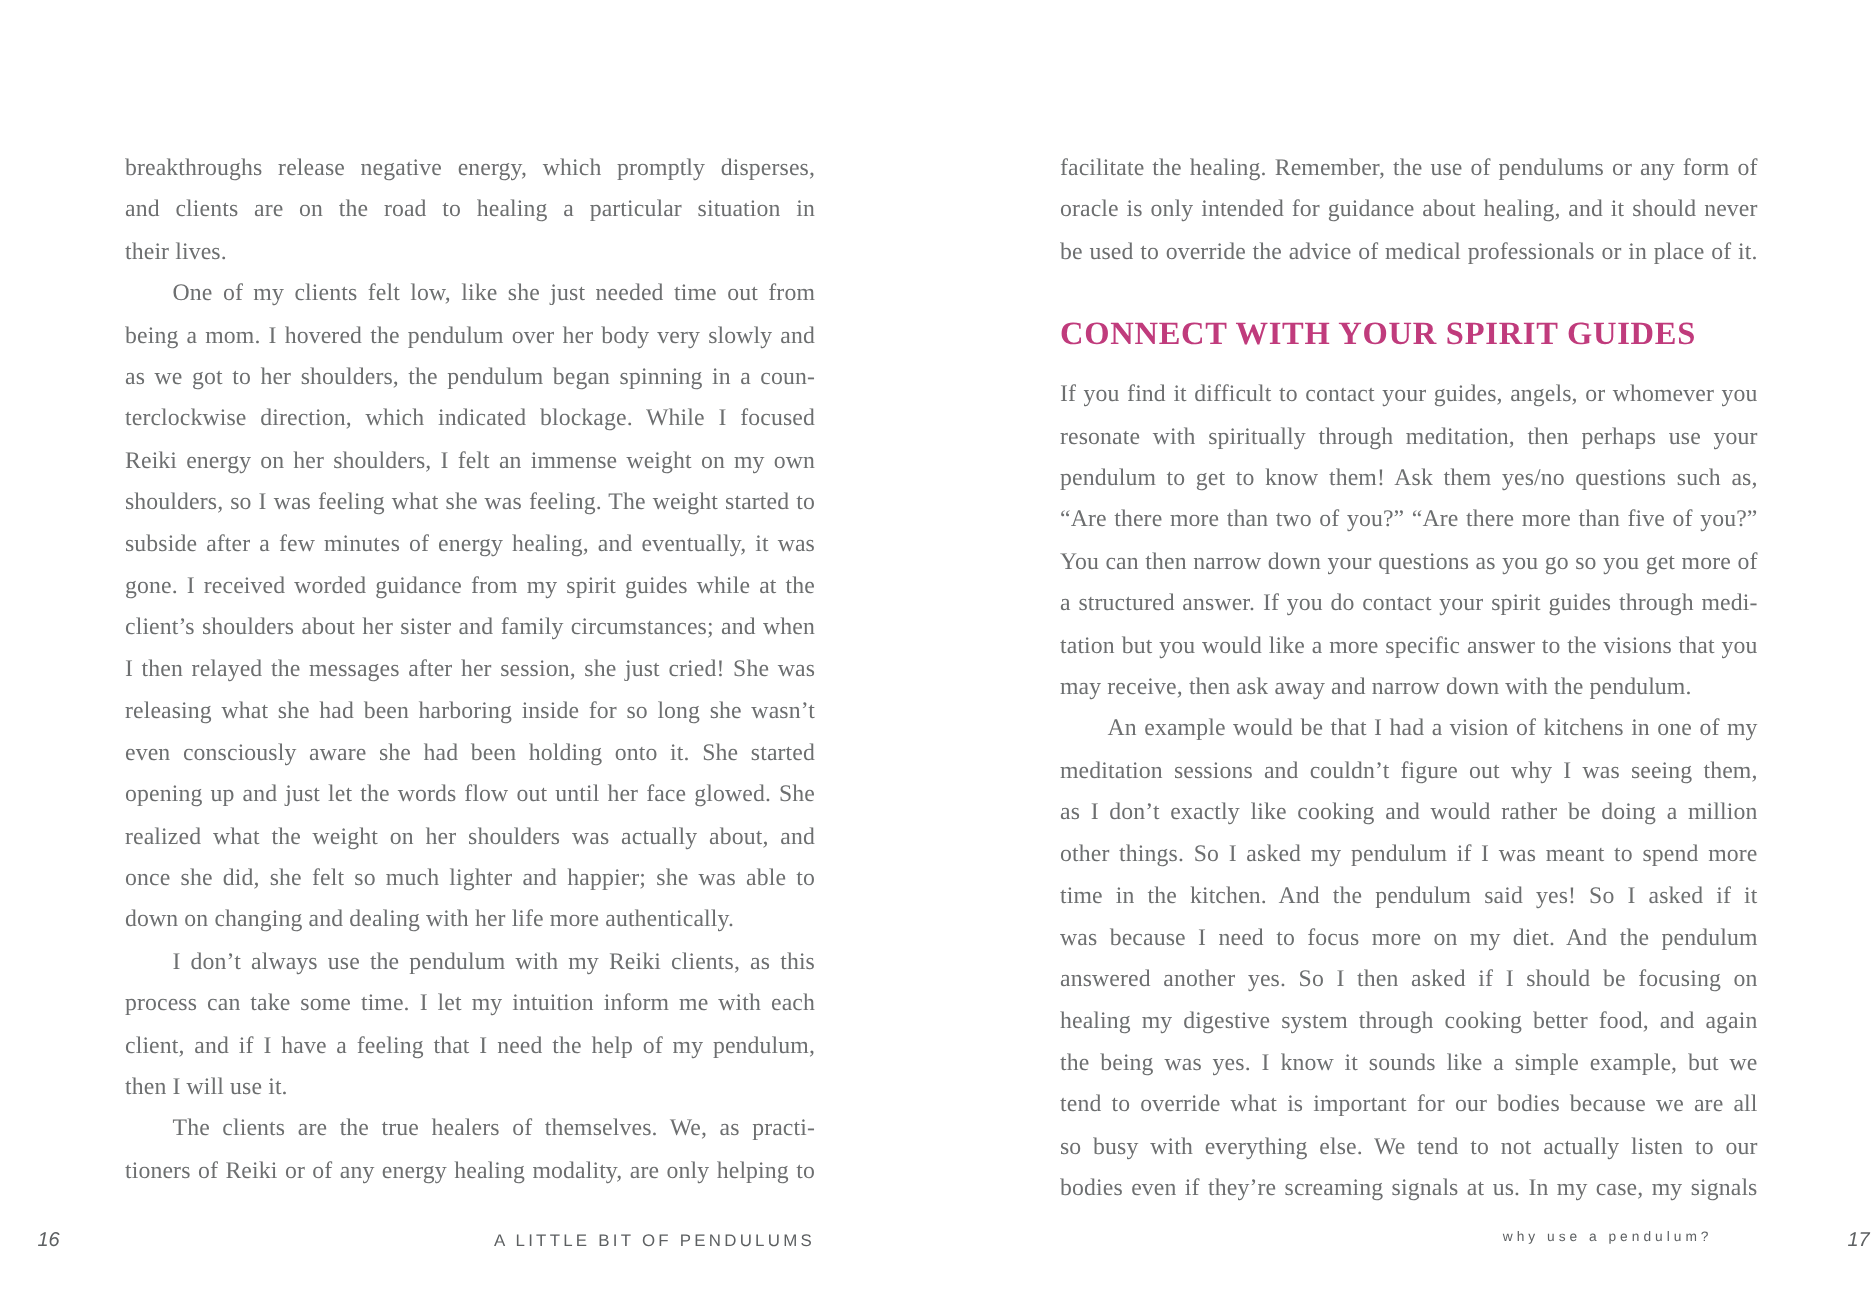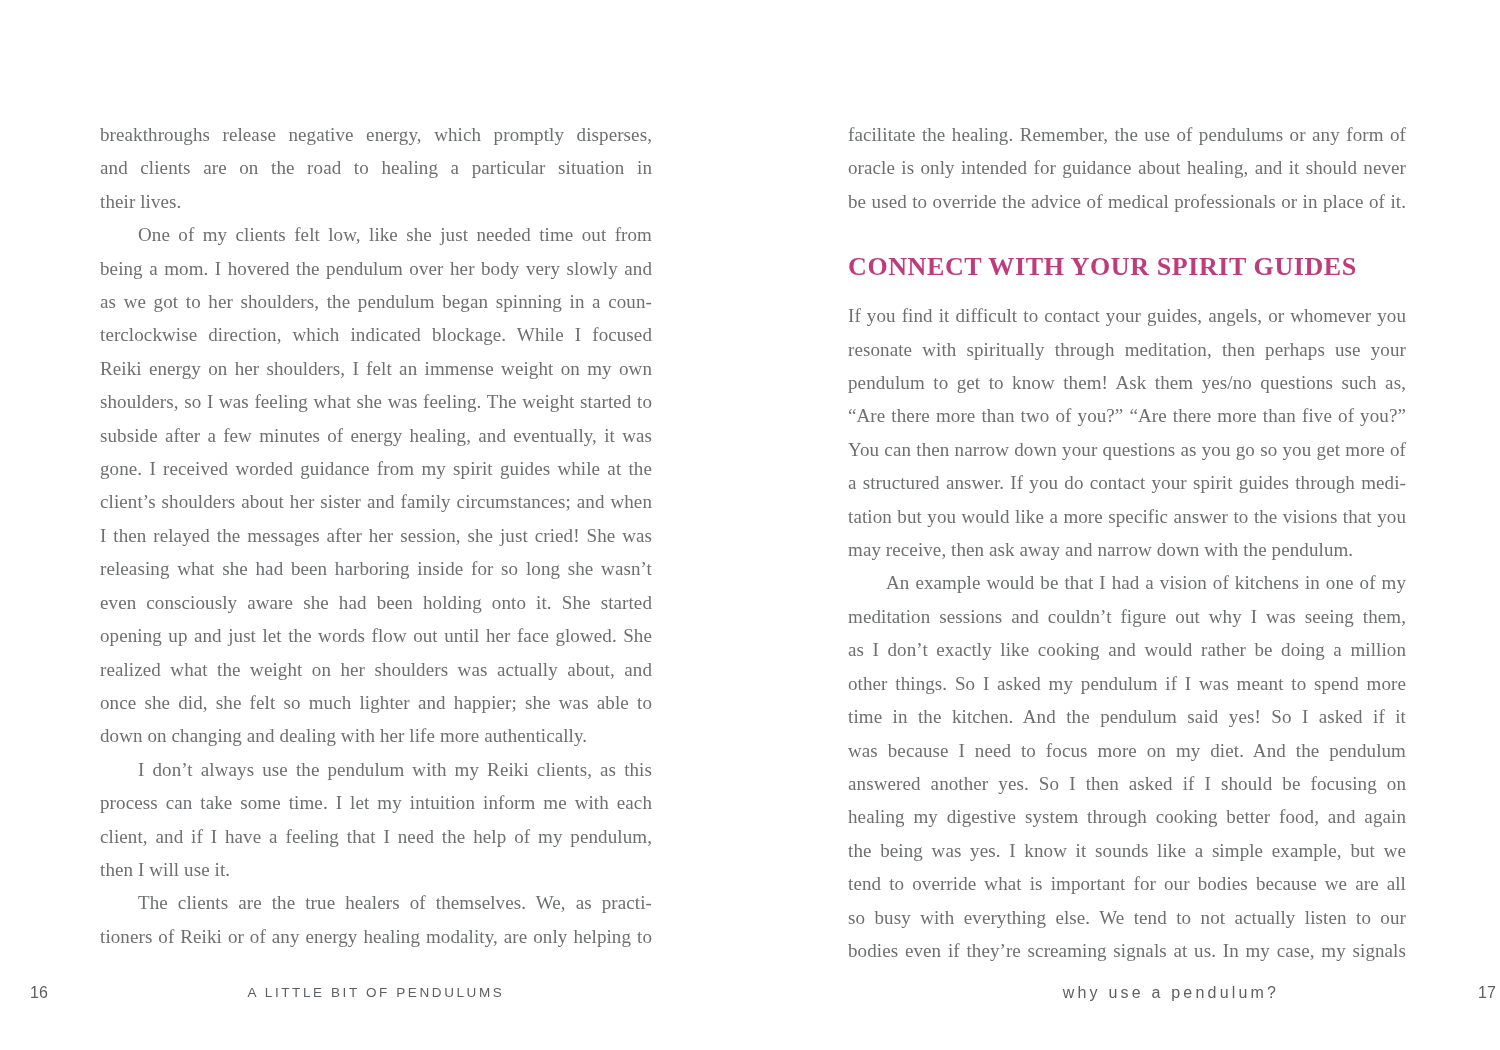--- a/index.html
+++ b/index.html
@@ -30,34 +30,34 @@
     font-size:26px;line-height:34px;
     font-weight:bold;
     letter-spacing:0.6px;
     color:var(--heading-color,#c03b7c);
     font-family:"Liberation Serif","DejaVu Serif",serif;
   }
   .footer-text{
     position:absolute;top:985px;
     font-family:"Liberation Sans","DejaVu Sans",sans-serif;
     color:var(--footer-color,#5d6062);
-    text-align:center;
+    text-align:right;
   }
   .footer-book-title{
     left:100px;width:552px;
     font-size:13.5px;letter-spacing:2.6px;
   }
   .footer-chapter-title{
-    left:892px;width:558px;top:984px;
-    font-size:16px;letter-spacing:3.2px;
+    left:812px;width:558px;top:984px;
+    font-size:11px;letter-spacing:3.2px;
   }
   .page-number{
     position:absolute;top:984px;
     font-family:"Liberation Sans","DejaVu Sans",sans-serif;
-    font-size:16px;color:var(--footer-color,#5d6062);
+    font-size:16px;color:var(--footer-color,#5d6062);font-style:italic;
   }
   .page-number-left{left:30px;}
   .page-number-right{left:1478px;}
 </style>
 </head>
 <body style="background: rgb(255, 255, 255);">
 
 <div class="page-spread">
 
   <div class="text-col col-left">

